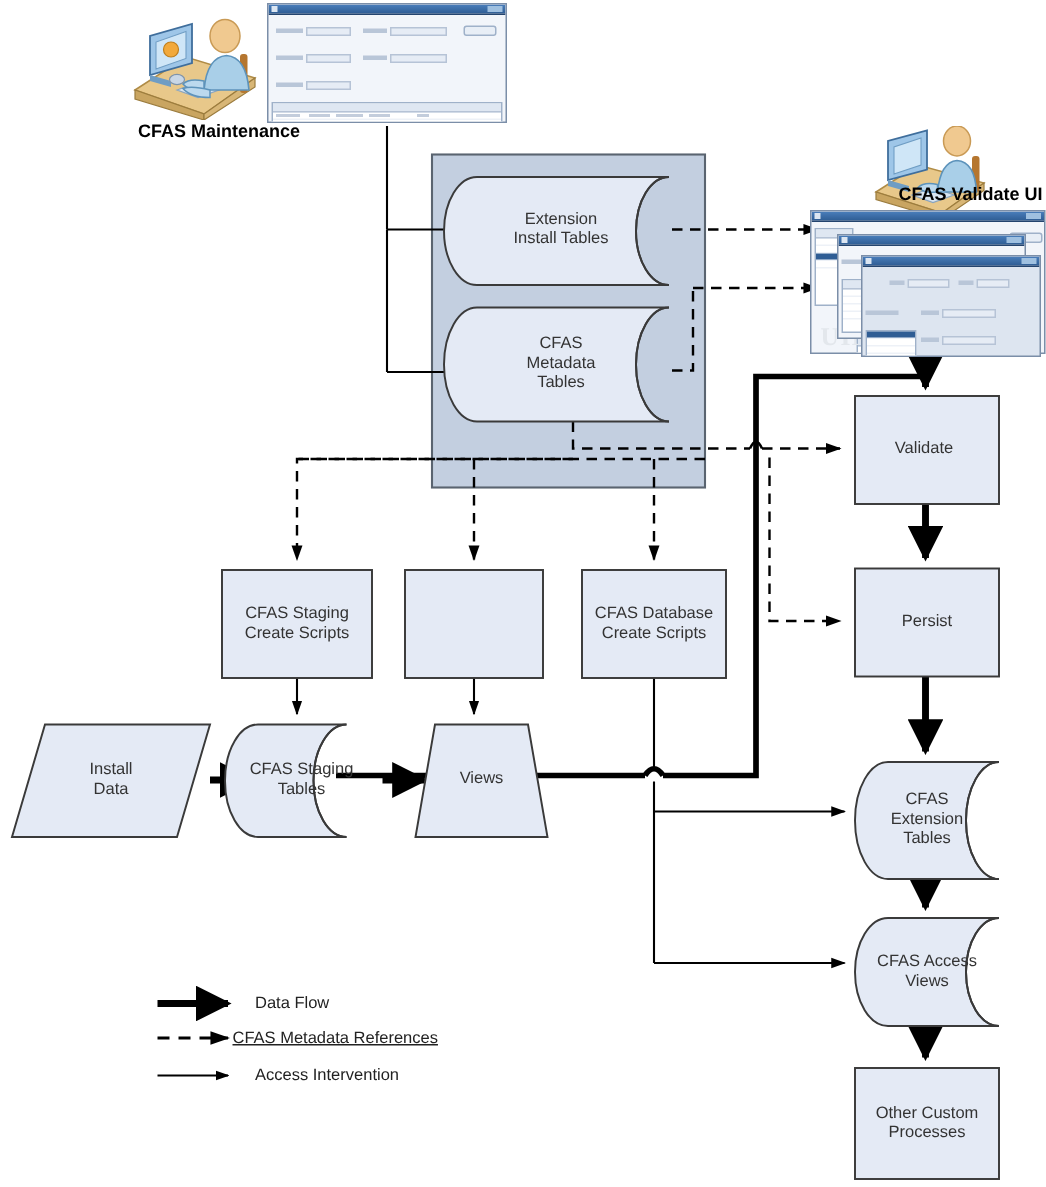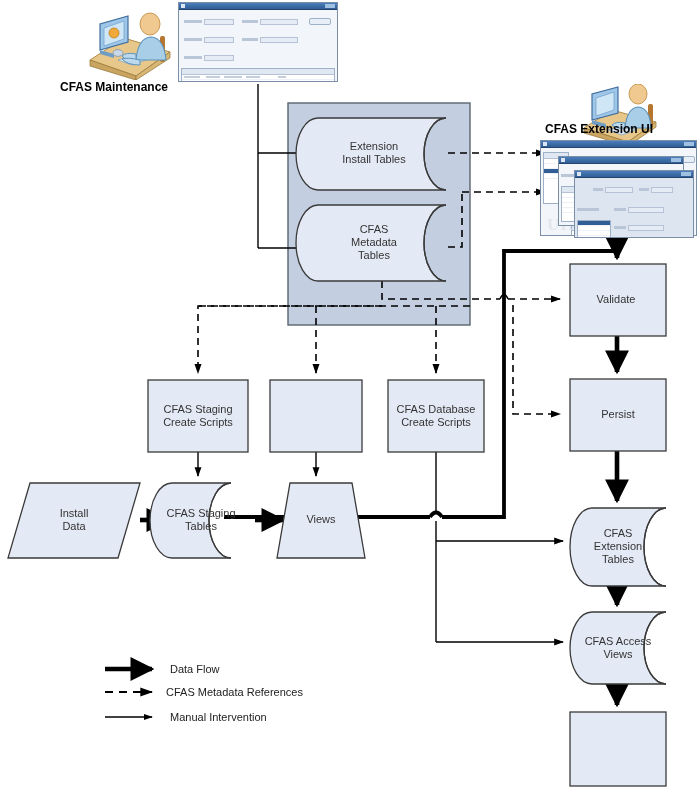--- a/index.html
+++ b/index.html
@@ -18,21 +18,21 @@
     text-align:center;
     line-height:13px;
     pointer-events:none;
     white-space:pre-line;
   }
   .actor-cap{
     position:absolute;
     font-size:12px;
     font-weight:bold;
     color:#000000;
-    text-align:left;
+    text-align:right;
     white-space:nowrap;
   }
   .legend-lbl{
     position:absolute;
     font-size:11px;
     color:#222222;
     white-space:nowrap;
   }
   
   .actor{position:absolute;}
@@ -220,24 +220,26 @@
 Tables</div>
   <div class="lbl" style="left:281px;top:513px;width:80px;">Views</div>
 
   <div class="lbl" style="left:570px;top:293px;width:92px;">Validate</div>
   <div class="lbl" style="left:570px;top:408px;width:96px;">Persist</div>
   <div class="lbl" style="left:584px;top:527px;width:68px;">CFAS
 Extension
 Tables</div>
   <div class="lbl" style="left:578px;top:635px;width:80px;">CFAS Access
 Views</div>
+  <div class="lbl" style="left:570px;top:736px;width:96px;">Other Custom
+Processes</div>
 
   <div class="legend-lbl" style="left:170px;top:663px;">Data Flow</div>
-  <div class="legend-lbl" style="left:166px;top:686px;">CFAS Metadata References</div>
-  <div class="legend-lbl" style="left:170px;top:711px;">Manual Intervention</div>
+  <div class="legend-lbl" style="left:155px;top:686px;text-decoration:underline;">CFAS Metadata References</div>
+  <div class="legend-lbl" style="left:170px;top:711px;">Access Intervention</div>
 
   <div class="actor" style="left:84px;top:8px;width:92px;height:72px;">
     <svg viewBox="0 0 92 72" width="92" height="72">
 
       <polygon points="6,52 40,30 86,44 52,68" fill="#e8c88a" stroke="#b08c46" stroke-width="1"></polygon>
       <polygon points="6,52 6,58 52,72 52,68" fill="#c9a561" stroke="#9b7c3e" stroke-width="0.8"></polygon>
       <polygon points="52,68 52,72 86,50 86,44" fill="#d8b676" stroke="#9b7c3e" stroke-width="0.8"></polygon>
 
       <polygon points="16,42 16,16 44,8 44,34" fill="#9ec6e8" stroke="#3f6e9c" stroke-width="1.2"></polygon>
       <polygon points="20,38 20,20 40,13 40,31" fill="#cfe6f7" stroke="#6f9dc4" stroke-width="0.7"></polygon>
@@ -266,21 +268,21 @@
       <polygon points="14,36 14,10 40,3 40,29" fill="#9ec6e8" stroke="#3f6e9c" stroke-width="1.2"></polygon>
       <polygon points="18,32 18,14 36,8 36,26" fill="#cfe6f7" stroke="#6f9dc4" stroke-width="0.7"></polygon>
       <polygon points="14,36 14,40 28,44 28,40" fill="#6f9dc4"></polygon>
       <polygon points="30,46 44,41 58,46 44,51" fill="#d7e4f0" stroke="#8aa5bf" stroke-width="0.8"></polygon>
       <rect x="70" y="20" width="5" height="24" rx="2" fill="#b5762f"></rect>
       <ellipse cx="60" cy="10" rx="9" ry="10" fill="#f0c990" stroke="#c99a55" stroke-width="1"></ellipse>
       <path d="M47,44 q2,-20 13,-21 q12,1 13,21 z" fill="#a9cfe8" stroke="#5d93bb" stroke-width="1.1"></path>
       <path d="M47,39 q-9,-2 -13,2 q4,4 13,3 z" fill="#bcd9ee" stroke="#5d93bb" stroke-width="1"></path>
     </svg>
   </div>
-  <div class="actor-cap" style="left:545px;top:122px;width:150px;">CFAS Extension UI</div>
+  <div class="actor-cap" style="left:545px;top:122px;width:150px;">CFAS Validate UI</div>
 
   <div class="shot" style="left:178px;top:2px;width:160px;height:80px;">
     <div class="tbar">
         <i></i>
         <b></b>
       </div>
     <div class="bdy">
       <div style="display:flex;justify-content:space-between;padding:0 3px;">
         <div style="width:54px;">
           <div><span class="lblm" style="width:18px;"></span><span class="fld" style="width:28px;"></span></div>

